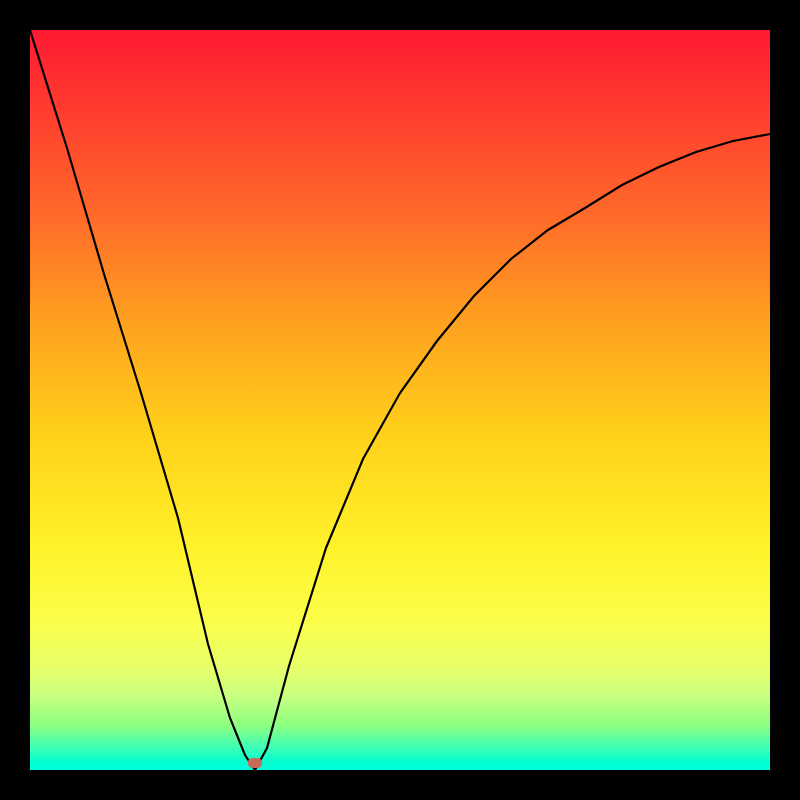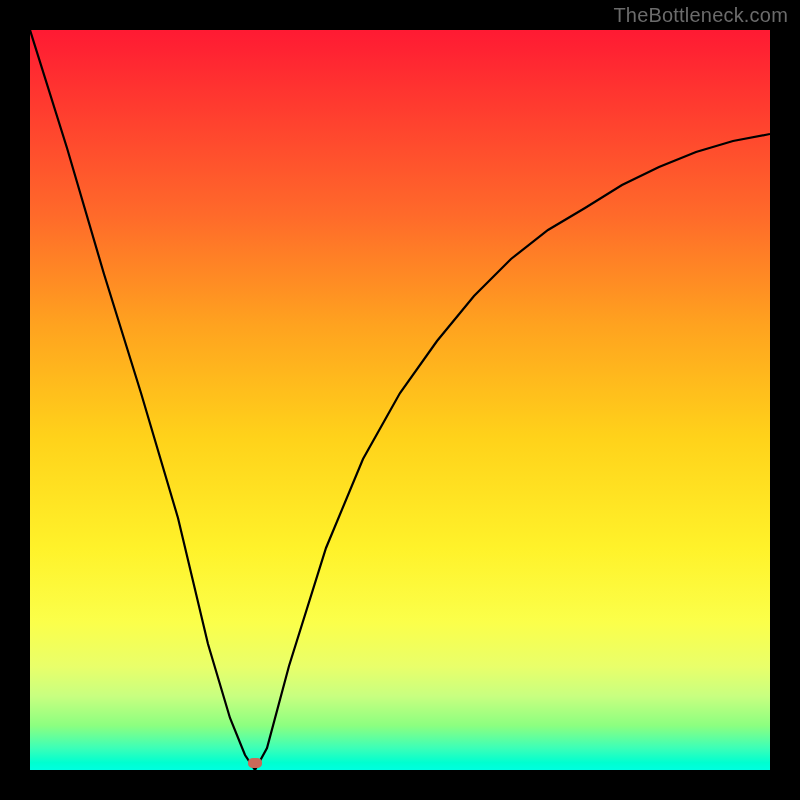--- a/index.html
+++ b/index.html
@@ -91,15 +91,14 @@
                L 555 178
                L 592 155
                L 629 137
                L 666 122
                L 703 111
                L 740 104" fill="none" stroke="#000" stroke-width="2.2"></path>
     </svg>
     <div class="marker" style="left:30.4%; top:99.0%;"></div>
   </div>
 
-  <div class="watermark">TheBottleneck.com</div>
 
 </div>
 
 </body></html>

